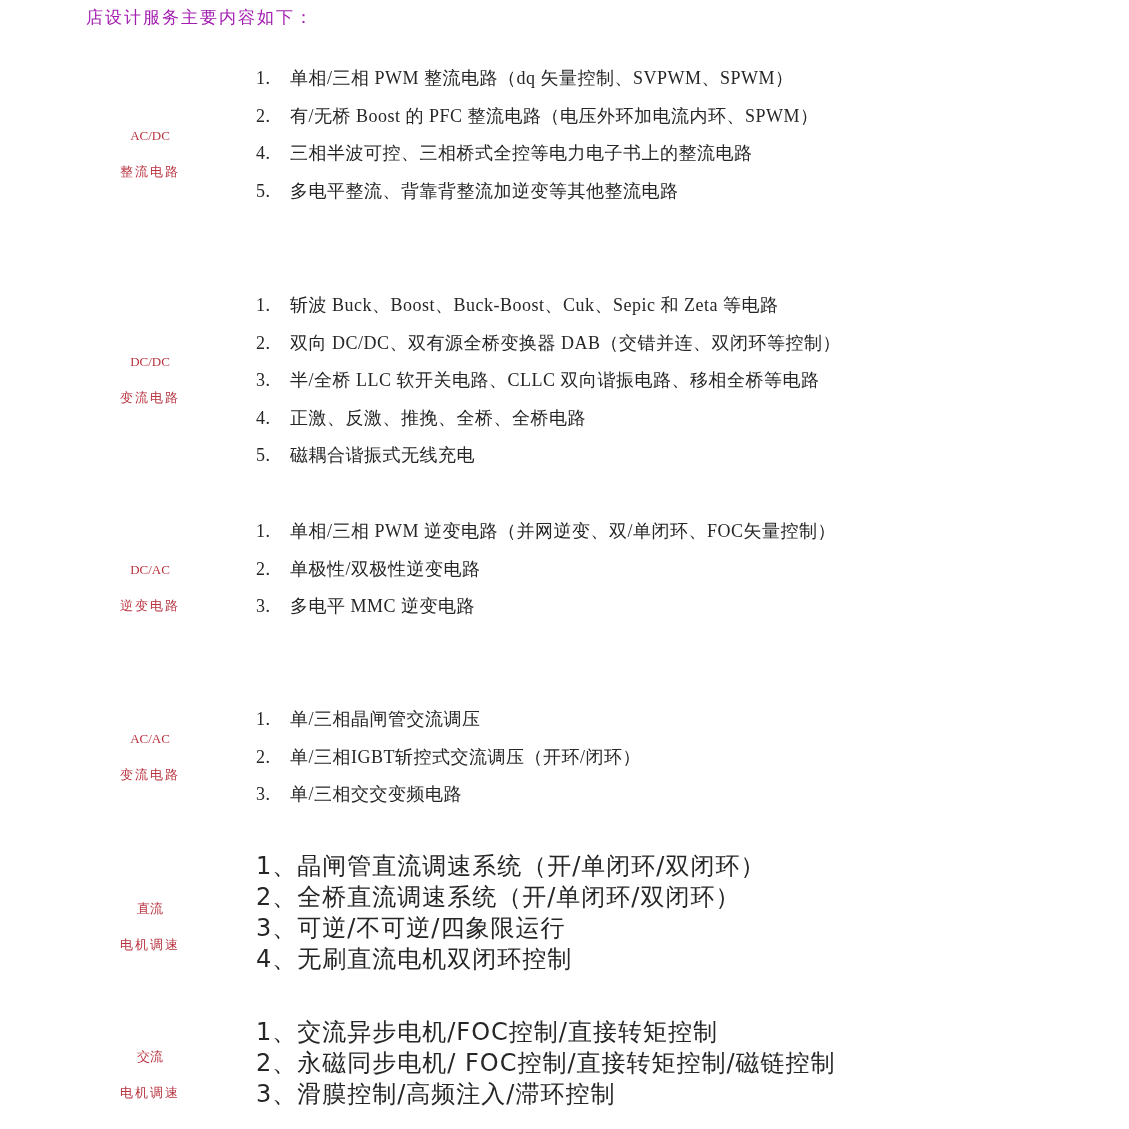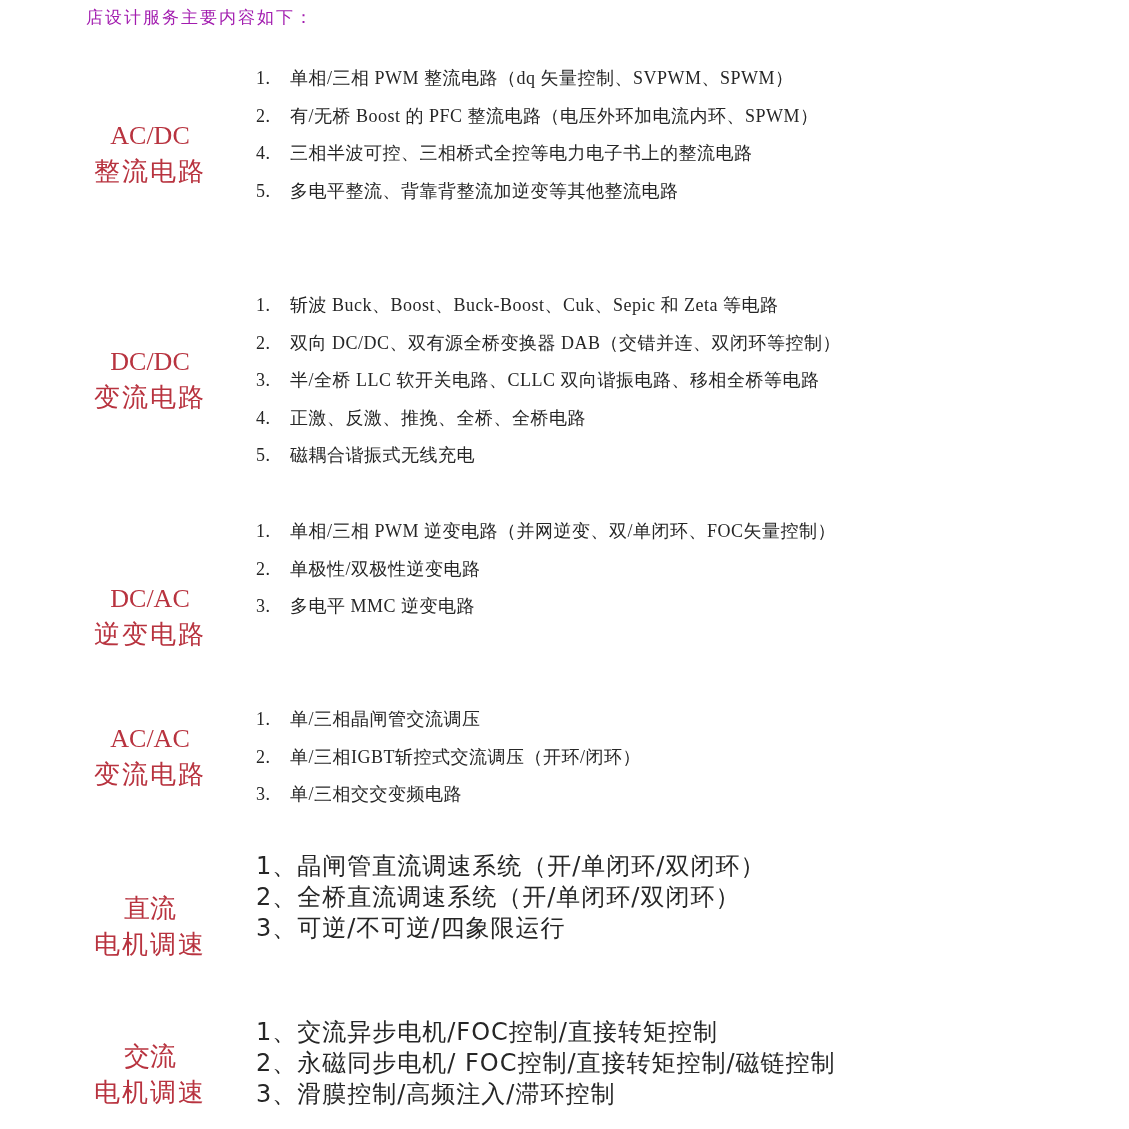--- a/index.html
+++ b/index.html
@@ -29,21 +29,21 @@
       left: 0;
       width: 1129px;
     }
     .section-label {
       position: absolute;
       left: 88px;
       width: 124px;
       text-align: center;
       color: #b8333f;
       font-family: "Liberation Serif", "DejaVu Serif", serif;
-      font-size: 26px;
+      font-size: 13px;
       line-height: 36px;
     }
     .section-label .line1 { display: block; }
     .section-label .line2 { display: block; letter-spacing: 2px; }
     .items {
       position: absolute;
       left: 256px;
       margin: 0;
       padding: 0;
       list-style: none;
@@ -85,21 +85,21 @@
   <ul class="items style-a" style="top:0px;">
     <li><span class="num">1.</span><span>斩波 Buck、Boost、Buck-Boost、Cuk、Sepic 和 Zeta 等电路</span></li>
     <li><span class="num">2.</span><span>双向 DC/DC、双有源全桥变换器 DAB（交错并连、双闭环等控制）</span></li>
     <li><span class="num">3.</span><span>半/全桥 LLC 软开关电路、CLLC 双向谐振电路、移相全桥等电路</span></li>
     <li><span class="num">4.</span><span>正激、反激、推挽、全桥、全桥电路</span></li>
     <li><span class="num">5.</span><span>磁耦合谐振式无线充电</span></li>
   </ul>
 </div>
 
 <div class="section" style="top:513px;">
-  <div class="section-label" style="top:39px;margin-top:29px;">
+  <div class="section-label" style="top:39px;">
     <span class="line1">DC/AC</span>
     <span class="line2">逆变电路</span>
   </div>
   <ul class="items style-a" style="top:0px;">
     <li><span class="num">1.</span><span>单相/三相 PWM 逆变电路（并网逆变、双/单闭环、FOC矢量控制）</span></li>
     <li><span class="num">2.</span><span>单极性/双极性逆变电路</span></li>
     <li><span class="num">3.</span><span>多电平 MMC 逆变电路</span></li>
   </ul>
 </div>
 
@@ -117,20 +117,21 @@
 
 <div class="section" style="top:851px;">
   <div class="section-label" style="top:40px;">
     <span class="line1">直流</span>
     <span class="line2">电机调速</span>
   </div>
   <ul class="items style-b" style="top:0px;">
     <li><span class="num">1、</span><span>晶闸管直流调速系统（开/单闭环/双闭环）</span></li>
     <li><span class="num">2、</span><span>全桥直流调速系统（开/单闭环/双闭环）</span></li>
     <li><span class="num">3、</span><span>可逆/不可逆/四象限运行</span></li>
+    <li><span class="num">4、</span><span>无刷直流电机双闭环控制</span></li>
   </ul>
 </div>
 
 <div class="section" style="top:1017px;">
   <div class="section-label" style="top:22px;">
     <span class="line1">交流</span>
     <span class="line2">电机调速</span>
   </div>
   <ul class="items style-b" style="top:0px;">
     <li><span class="num">1、</span><span>交流异步电机/FOC控制/直接转矩控制</span></li>

